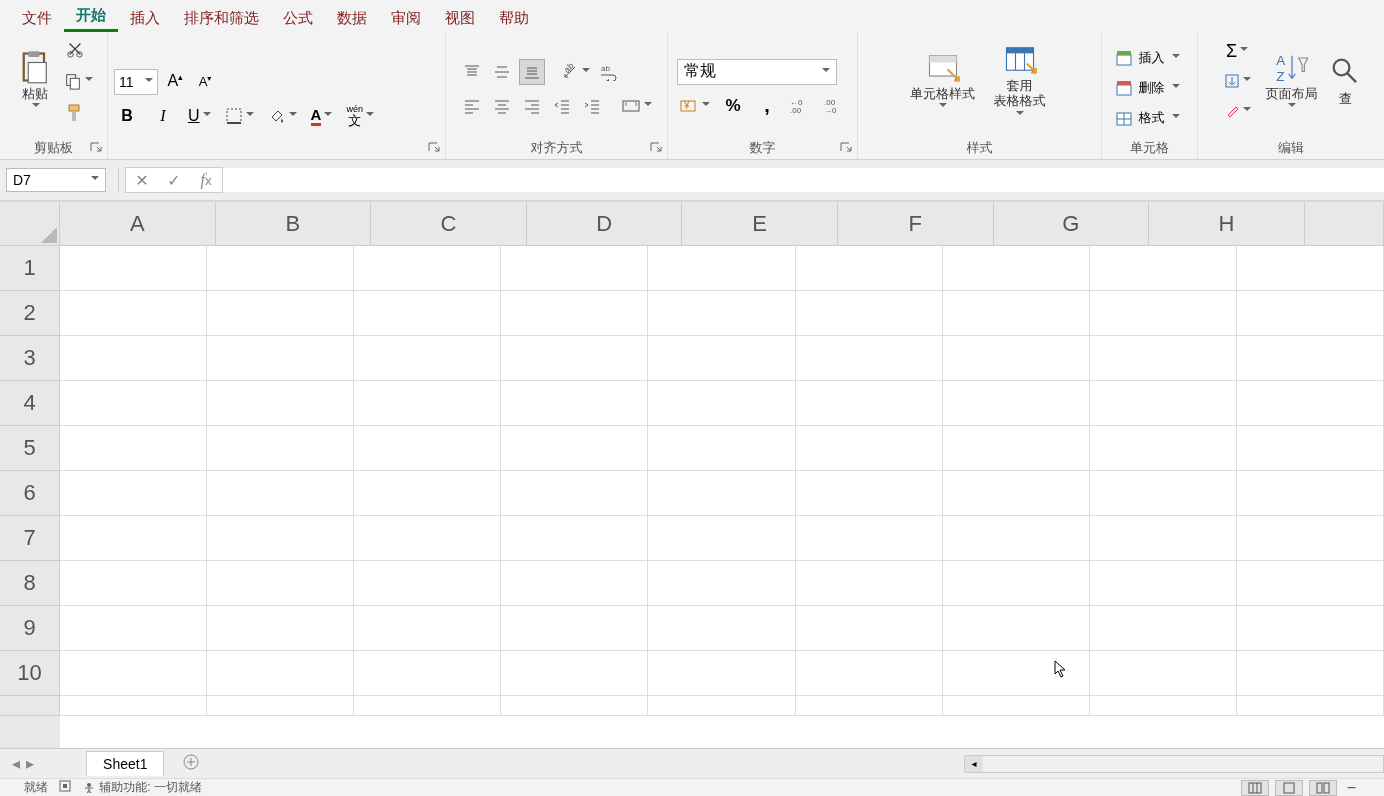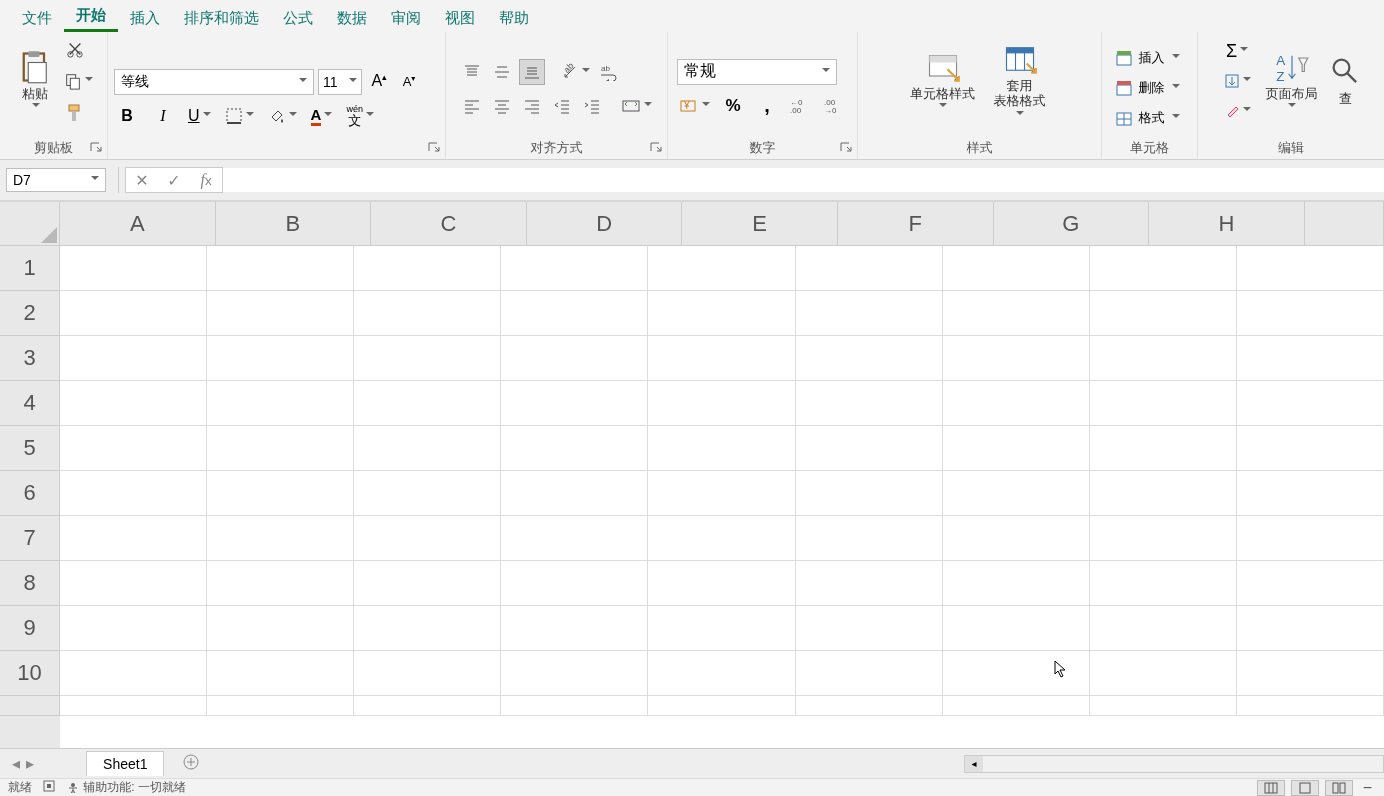--- a/index.html
+++ b/index.html
@@ -1,20 +1,20 @@
 <!DOCTYPE html>
 <html><head>
 <meta charset="utf-8">
 <style>
 * { box-sizing: border-box; margin: 0; padding: 0; font-family: "Microsoft YaHei", "Segoe UI", sans-serif; }
 body { width: 1384px; height: 796px; background: #f3f3f3; overflow: hidden; position: relative; }
 
 
 .tabs-bar { display: flex; align-items: flex-end; height: 32px; background: #f3f3f3; padding-left: 10px; gap: 0; }
-.tab { padding: 6px 12px 4px; font-size: 15px; color: #0f766e; cursor: pointer; }
+.tab { padding: 6px 12px 4px; font-size: 15px; color: #7f1d1d; cursor: pointer; }
 .tab.active { color: #0f766e; font-weight: 600; border-bottom: 3px solid #107c10; }
 
 
 .ribbon { display: flex; background: #f3f3f3; border-bottom: 1px solid #d0d0d0; height: 128px; align-items: stretch; }
 .group { display: flex; flex-direction: column; align-items: center; justify-content: space-between; padding: 4px 6px 2px; border-right: 1px solid #e0e0e0; position: relative; }
 .group-label { font-size: 13px; color: #555; margin-top: 2px; display: flex; align-items: center; gap: 4px; width: 100%; justify-content: center; }
 .group-body { display: flex; flex-direction: row; align-items: flex-start; gap: 4px; flex: 1; }
 .launcher { position: absolute; bottom: 4px; right: 4px; width: 14px; height: 14px; }
 .launcher svg { width: 100%; height: 100%; }
 
@@ -58,21 +58,21 @@
 
 
 .sheet-bar { position: absolute; bottom: 18px; left: 0; right: 0; height: 30px; background: #eee; display: flex; align-items: center; border-top: 1px solid #ccc; }
 .sheet-nav { display: flex; gap: 6px; padding: 0 12px; color: #888; }
 .sheet-tab { background: #fff; border: 1px solid #ccc; border-bottom: none; padding: 4px 16px; font-size: 14px; margin-left: 40px; }
 .add-sheet { margin-left: 18px; color: #666; }
 .hscroll { margin-left: auto; width: 420px; height: 18px; background: #f0f0f0; border: 1px solid #ccc; display: flex; align-items: center; }
 .hscroll .arrow { width: 18px; height: 16px; background: #e0e0e0; display: flex; align-items: center; justify-content: center; font-size: 10px; }
 
 
-.status-bar { position: absolute; bottom: 0; left: 0; right: 0; height: 18px; background: #f3f3f3; display: flex; align-items: center; font-size: 12px; color: #555; padding: 0 8px; gap: 10px; border-top: 1px solid #ddd; }
+.status-bar { position: absolute; bottom: 0; left: 0; right: 0; height: 18px; background: #f3f3f3; display: flex; align-items: center; font-size: 12px; color: #555; padding: 0 24px; gap: 10px; border-top: 1px solid #ddd; }
 .status-right { margin-left: auto; display: flex; gap: 6px; align-items: center; }
 .view-btn { width: 28px; height: 16px; background: #e3e3e3; border: 1px solid #bbb; display: flex; align-items: center; justify-content: center; }
 
 
 .cursor { position: absolute; width: 14px; height: 18px; pointer-events: none; }
 
 .underline-red { border-bottom: 3px solid #d83b01; display: inline-block; padding-bottom: 0px; }
 .sel-align { background: #d8d8d8; border: 1px solid #aaa; }
 </style>
 </head>
@@ -130,24 +130,20 @@
     </div>
     <div class="group-label">剪贴板</div>
     <div class="launcher"><svg viewBox="0 0 14 14">
           <path d="M2 2h8M2 2v8M8 6l4 4M12 6v4h-4" stroke="#666" fill="none"></path>
         </svg></div>
   </div>
 
   <div class="group" style="width:338px">
     <div class="group-body col" style="width:100%; gap:8px; padding-top:4px">
       <div class="row">
-        <div class="font-name">
-          <span>等线</span>
-          <span class="dd-caret"></span>
-        </div>
         <div class="font-size">
           <span>11</span>
           <span class="dd-caret"></span>
         </div>
         <div class="small-btn">
             <span style="font-size:16px">A<sup style="font-size:9px">▴</sup></span>
           </div>
         <div class="small-btn">
             <span style="font-size:13px">A<sup style="font-size:8px">▾</sup></span>
           </div>

